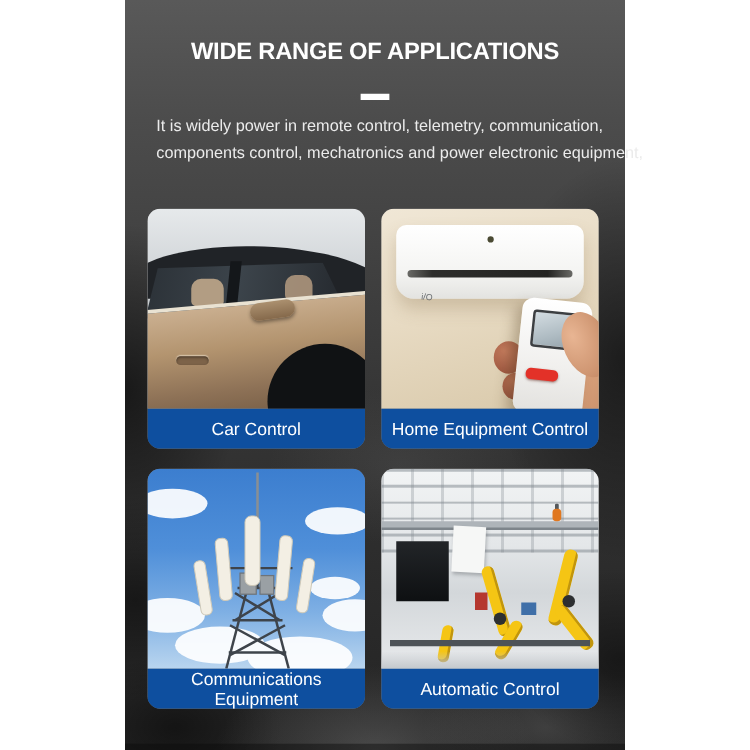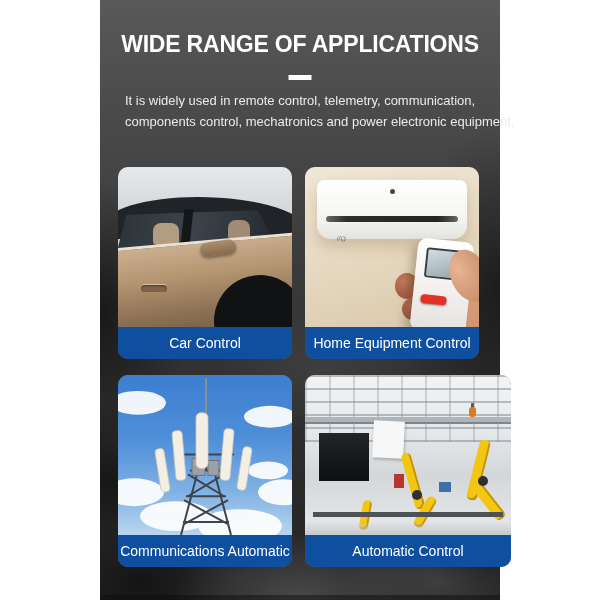--- a/index.html
+++ b/index.html
@@ -18,38 +18,38 @@
       radial-gradient(150px 90px at 55% 62%,  rgba(140,140,140,.14), transparent 70%),
       radial-gradient(120px 80px at 10% 97%,  rgba(0,0,0,.45), transparent 72%),
       linear-gradient(180deg, var(--stage_dark_top) 0%, #4c4c4c 16%, #404040 36%,
                       #343434 56%, #2b2b2b 78%, var(--stage_dark_bottom) 100%);
   }
   .stage::after{content:"";position:absolute;left:0;right:0;bottom:0;height:5px;
     background:rgba(10,10,10,.45);}
 
   
   .title{position:absolute;left:0;right:0;top:31px;text-align:center;
-    color:var(--panel_text_white);font-size:23px;font-weight:700;letter-spacing:-.2px;}
+    color:var(--panel_text_white);font-size:19px;font-weight:700;letter-spacing:-.2px;}
   .title-dash{position:absolute;top:75px;left:50%;transform:translateX(-50%);
     width:23px;height:5px;background:var(--panel_text_white);}
   .desc{position:absolute;left:25px;top:90px;color:var(--description_gray);
     font-size:13px;line-height:21px;}
   .desc div{white-space:nowrap;}
 
   
   .card{position:absolute;width:174px;height:192px;border-radius:10px;overflow:hidden;
     background:#777;text-align:center;}
   .card .photo{position:absolute;left:0;right:0;top:0;bottom:32px;overflow:hidden;}
   .card .bar{position:absolute;left:0;right:0;bottom:0;height:32px;
     background:var(--label_bar_blue);color:var(--panel_text_white);
     display:flex;align-items:center;justify-content:center;font-size:14px;}
   #card-car{left:18px;top:167px;}
   #card-ac{left:205px;top:167px;}
   #card-tower{left:18px;top:375px;}
-  #card-factory{left:205px;top:375px;padding-left:32px;}
+  #card-factory{left:205px;top:375px;}
 
   
   .scene-car{background:linear-gradient(180deg,#e6e9eb 0%,#d2d6d9 30%,#c2c6c9 55%,#b9bdc0 100%);}
   .car-roof{position:absolute;left:-8%;top:19%;width:118%;height:26%;background:#202327;
     border-radius:100% 120% 0 0 / 150% 190% 0 0;}
   .car-glass{position:absolute;left:-2%;top:27%;width:96%;height:28%;
     background:linear-gradient(100deg,#2b3137 0%,#3c444b 45%,#23272c 100%);
     clip-path:polygon(1% 100%,7% 10%,86% 0,99% 100%);}
   .car-seat1{position:absolute;left:20%;top:35%;width:26px;height:22px;border-radius:8px 8px 4px 4px;
     background:#c8ae8e;opacity:.85;}
@@ -135,21 +135,21 @@
 </head>
 <body>
 
 <div class="canvas">
   <div class="stage">
 
     <div class="title">WIDE RANGE OF APPLICATIONS</div>
     <div class="title-dash"></div>
 
     <div class="desc">
-      <div>It is widely used in remote control, telemetry, communication,</div>
+      <div>It is widely power in remote control, telemetry, communication,</div>
       <div>components control, mechatronics and power electronic equipment,</div>
     </div>
 
     <div class="card" id="card-car">
       <div class="photo scene-car">
         <div class="car-roof"></div>
         <div class="car-glass"></div>
         <div class="car-seat1"></div>
         <div class="car-seat2"></div>
         <div class="car-bpillar"></div>
@@ -210,21 +210,21 @@
           </g>
           <g fill="#f3efe4" stroke="#cfc9b8" stroke-width="0.8">
             <rect x="78" y="38" width="12" height="56" rx="5"></rect>
             <rect x="56" y="56" width="10" height="50" rx="4" transform="rotate(-5 61 81)"></rect>
             <rect x="104" y="54" width="10" height="52" rx="4" transform="rotate(5 109 80)"></rect>
             <rect x="40" y="74" width="9" height="44" rx="4" transform="rotate(-9 44 96)"></rect>
             <rect x="122" y="72" width="9" height="44" rx="4" transform="rotate(9 126 94)"></rect>
           </g>
         </svg>
       </div>
-      <div class="bar">Communications Automatic</div>
+      <div class="bar">Communications Equipment</div>
     </div>
 
     <div class="card" id="card-factory">
       <div class="photo scene-factory">
         <div class="fa-ceiling"></div>
         <div class="fa-beam"></div>
         <div class="fa-blackpanel"></div>
         <div class="fa-sheet"></div>
         <div class="fa-lamp"></div>
         <div class="fa-arm fa-a1"></div>

